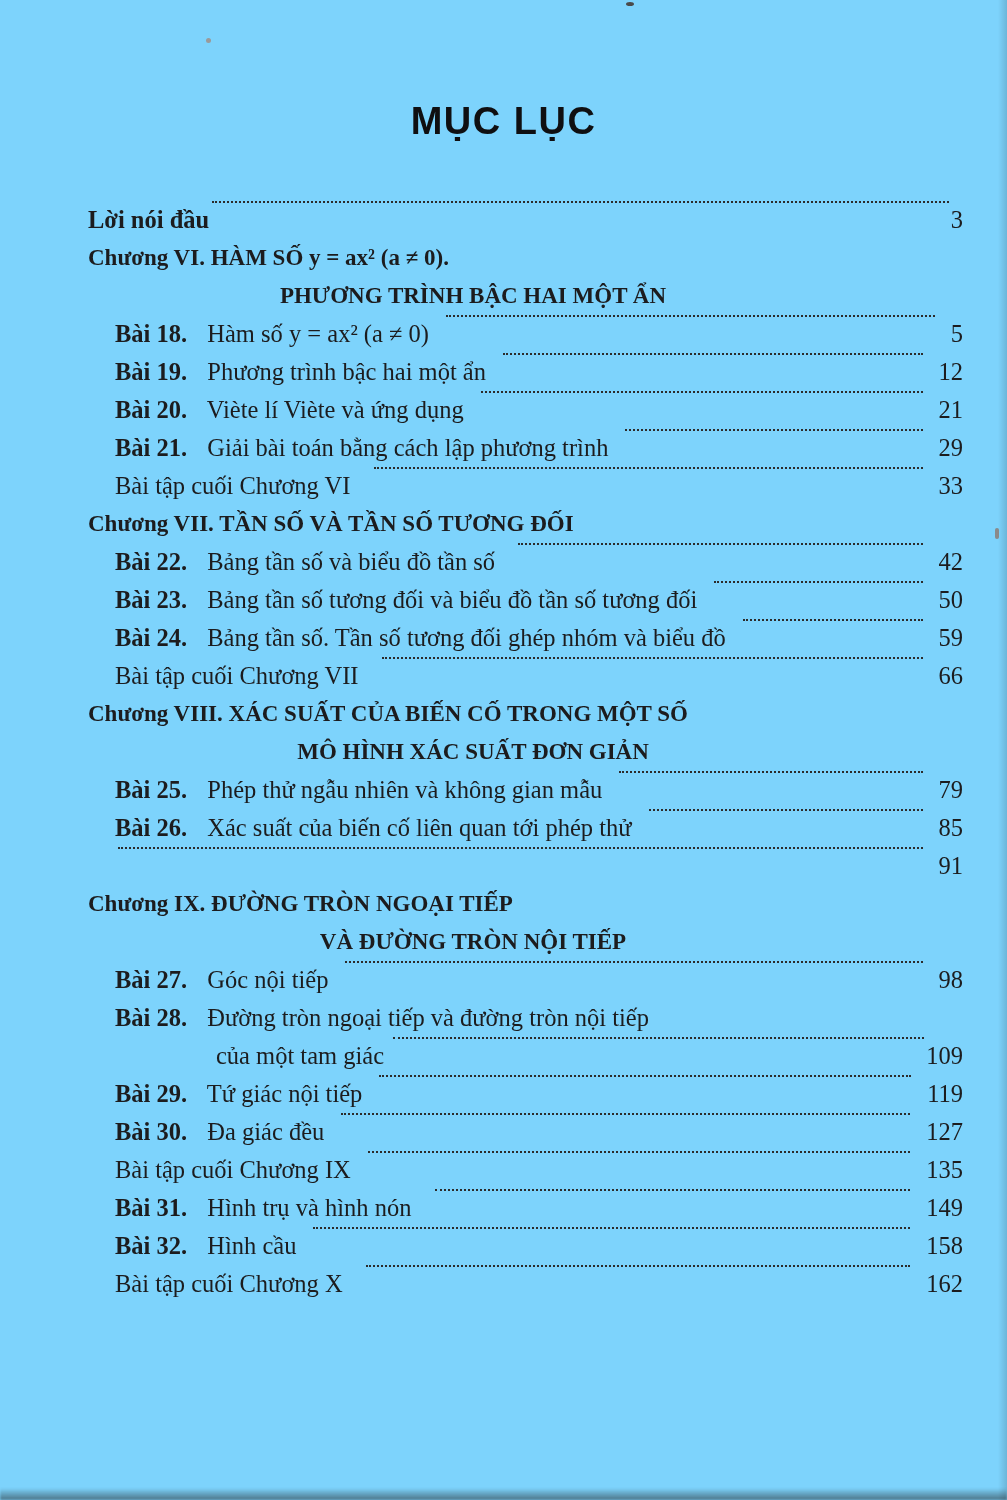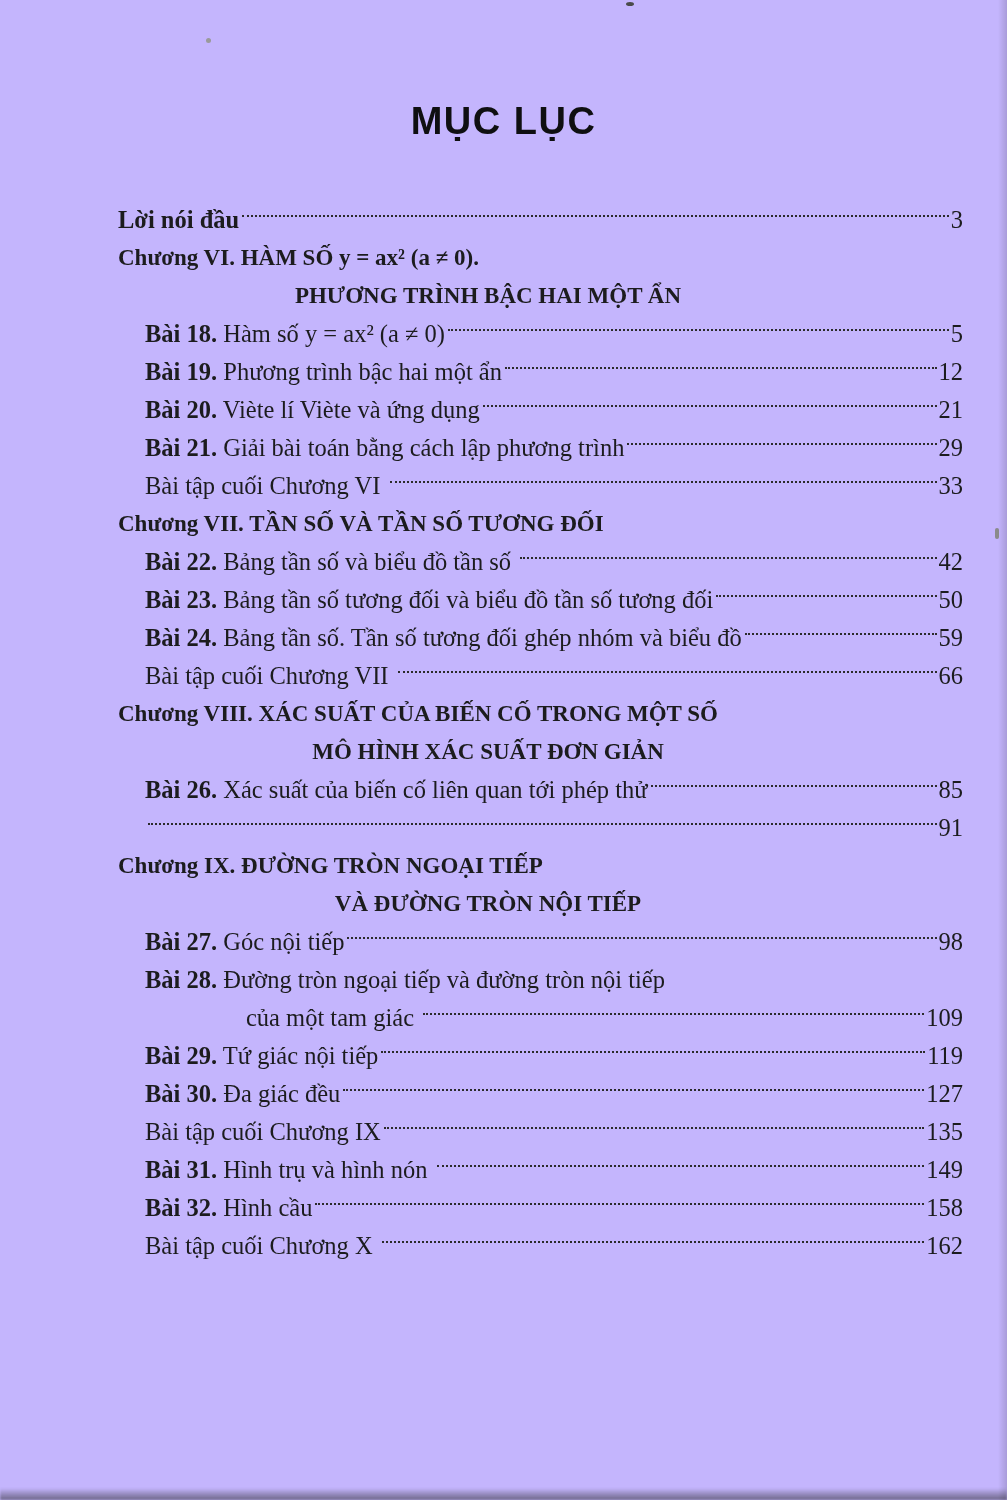--- a/index.html
+++ b/index.html
@@ -2,56 +2,55 @@
 <html><head>
 <meta charset="utf-8">
 <style>
   * { box-sizing: border-box; }
   html, body { margin: 0; padding: 0; background: #ffffff; }
   .page {
     position: relative;
     width: 1007px;
     height: 1500px;
     margin: 0 auto;
-    background: #c4b5fd;
+    background: #7dd3fc;
     overflow: hidden;
     font-family: "Liberation Serif", serif;
     color: #1c1c1e;
     padding-top: 100px;
   }
   .title {
     font-family: "Liberation Sans", sans-serif;
     font-size: 38px;
     font-weight: 700;
     letter-spacing: 1.5px;
     text-align: center;
     margin: 0 0 58px 0;
     color: #0f0f11;
   }
   .toc { padding: 0 44px 0 88px; }
   .row {
     display: flex;
-    align-items: center;
+    align-items: flex-start;
     line-height: 38px;
     font-size: 24.5px;
     white-space: nowrap;
-    margin-left: 30px;
   }
   .b { font-weight: 700; white-space: pre; }
   .t { white-space: pre; }
   .dots {
     flex: 1 1 auto;
     border-bottom: 2.6px dotted #2b2b2b;
     margin: 0 2px 8px 3px;
     min-width: 20px;
   }
   .pg { white-space: nowrap; }
   .chapter { font-weight: 700; font-size: 23px; }
   .center { justify-content: center; padding-right: 105px; }
-  .indent1 { padding-left: 27px; }
+  .indent1 { padding-left: 27px; gap: 14px; }
   .indent2 { padding-left: 128px; }
   .scan-right {
     position: absolute; top: 0; bottom: 0; right: 0; width: 9px;
     background: linear-gradient(to right, rgba(0,0,0,0), rgba(0,0,0,0.14));
   }
   .scan-bottom {
     position: absolute; left: 0; right: 0; bottom: 0; height: 12px;
     background: linear-gradient(to bottom, rgba(0,0,0,0), rgba(35,35,35,0.55));
     filter: blur(1px);
   }
@@ -149,20 +148,26 @@
     </div>
 
     <div class="row chapter">
       <span class="b">Chương VIII. XÁC SUẤT CỦA BIẾN CỐ TRONG MỘT SỐ</span>
     </div>
 
     <div class="row chapter center">
       <span class="b">MÔ HÌNH XÁC SUẤT ĐƠN GIẢN</span>
     </div>
 
+    <div class="row indent1">
+      <span class="b">Bài 25.</span>
+      <span class="t"> Phép thử ngẫu nhiên và không gian mẫu</span>
+      <span class="dots"></span>
+      <span class="pg">79</span>
+    </div>
 
     <div class="row indent1">
       <span class="b">Bài 26.</span>
       <span class="t"> Xác suất của biến cố liên quan tới phép thử</span>
       <span class="dots"></span>
       <span class="pg">85</span>
     </div>
 
     <div class="row indent1">
       <span class="dots"></span>

